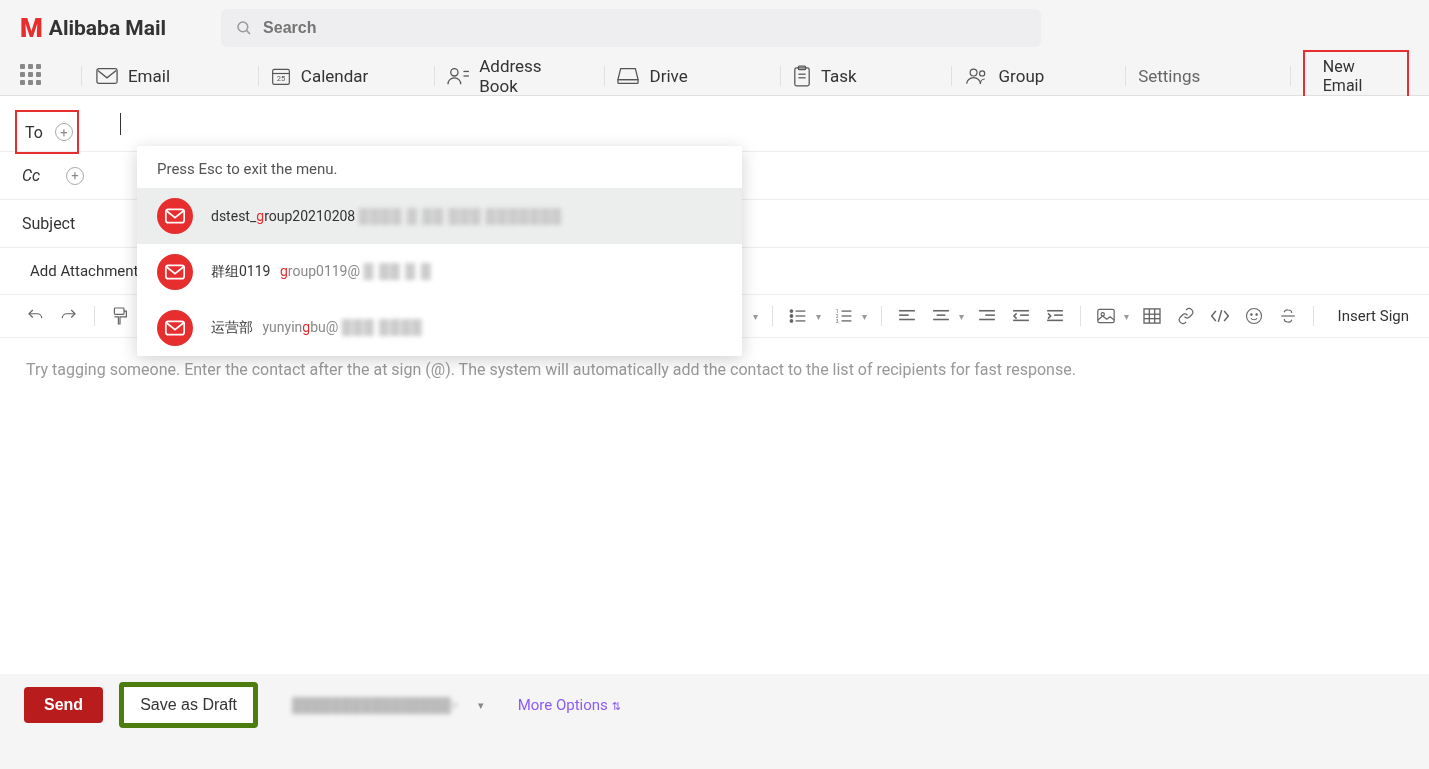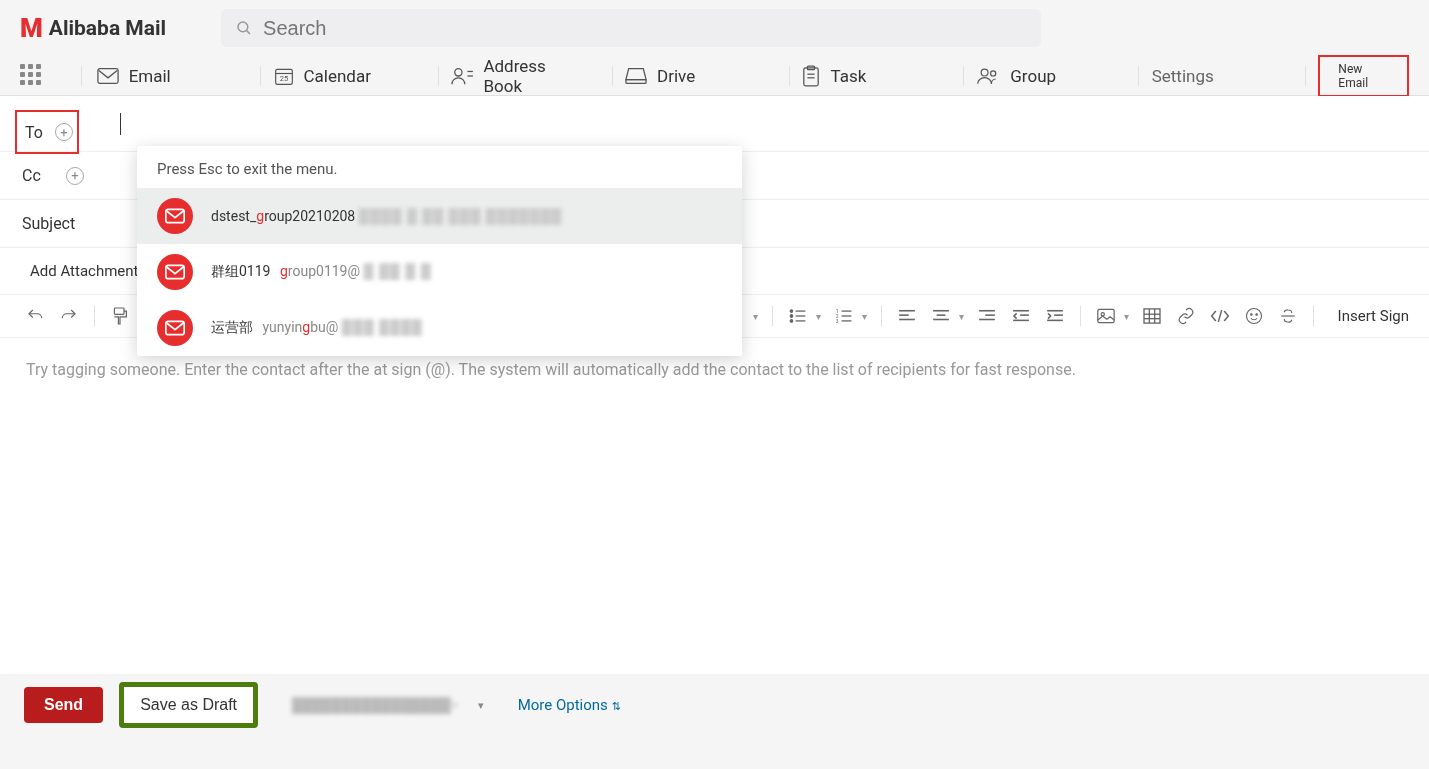--- a/index.html
+++ b/index.html
@@ -37,23 +37,24 @@
     flex: 0 0 820px;
     position: relative;
   }
   .search-input {
     width: 100%;
     height: 38px;
     border: none;
     background: #eeeef0;
     border-radius: 6px;
     padding: 0 14px 0 42px;
-    font-size: 20px;
+    font-size: 16px;
     color: #888;
     outline: none;
+    font-weight: bold;
   }
   .search-icon {
     position: absolute;
     left: 14px;
     top: 50%;
     transform: translateY(-50%);
     color: #999;
   }
 
   
@@ -89,21 +90,21 @@
   .nav-spacer-ab { width: 42px;}
   .nav-spacer-drive { width: 105px;}
   .nav-spacer-task { width: 108px;}
   .nav-spacer-group { width: 92px;}
   .nav-spacer-settings { width: 102px;}
   .nav-icon { color:#555; }
   .nav-settings { color: #666; }
   .new-email-btn {
     border: 2px solid #e62e2e;
     padding: 5px 18px;
-    font-size: 12px;
+    font-size: 16px;
     cursor:pointer;
   }
 
   
   .compose {
     background: #fff;
     position: relative;
   }
   .field-row {
     display:flex;
@@ -125,21 +126,21 @@
     gap:12px;
     position:absolute;
     left:15px; top:14px;
   }
   .field-row.to-row { padding-left: 120px; height:56px; }
   .plus-circle {
     width:18px;height:18px;border:1px solid #aaa;border-radius:50%;
     display:inline-flex;align-items:center;justify-content:center;
     font-size:13px;color:#888;line-height:1;
   }
-  .cc-label { width:20px;}
+  .cc-label { width:20px;font-style:italic;}
   .cc-plus { margin-left:24px;}
   .field-row.subject input, .field-row.to-row input{
     border:none;outline:none;font-size:16px;width:400px;background:transparent;
   }
   .cursor-caret {
     display:inline-block;width:1px;height:22px;background:#333;
   }
   .attach-row {
     display:flex;align-items:center;height:46px;
     padding-left:30px;font-size:15px;color:#333;
@@ -213,21 +214,21 @@
     padding:9px 20px;font-size:16px;font-weight:600;cursor:pointer;
   }
   .btn-draft {
     background:#fff;color:#333;border:5px solid #4d7c0f;border-radius:4px;
     padding:9px 16px;font-size:16px;cursor:pointer;
   }
   .from-blur {
     color:#bbb; font-size:14px; filter:blur(2px); margin-left:18px;
   }
   .caret-down { font-size:11px;color:#888; margin-left:4px;}
-  .more-opt { margin-left:18px; font-size:15px; color:#0369a1; cursor:pointer;}
+  .more-opt { margin-left:18px; font-size:15px; color:#8b5cf6; cursor:pointer;}
   .updown { font-size:11px; margin-left:4px;}
 
   svg { display:block;}
 </style>
 </head>
 <body>
 
 <div class="topbar">
   <div class="logo">
     <span class="logo-m">M</span>

